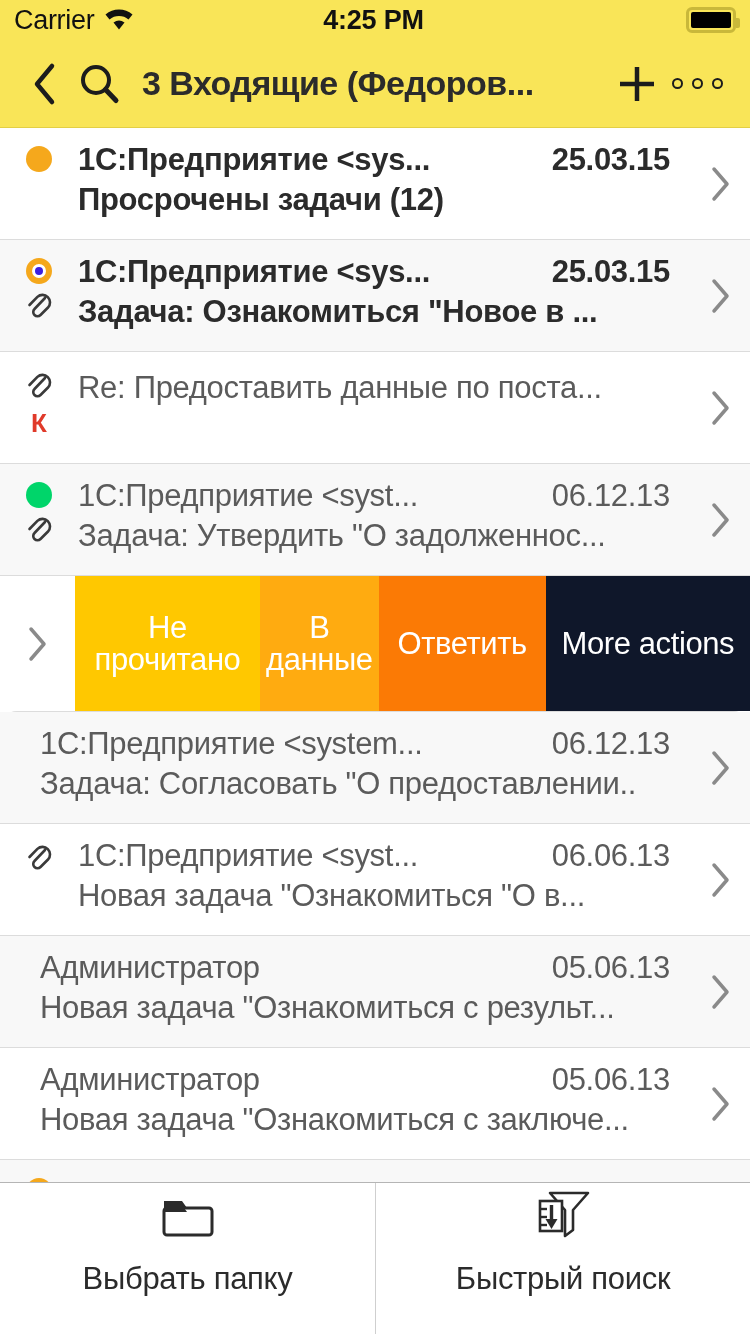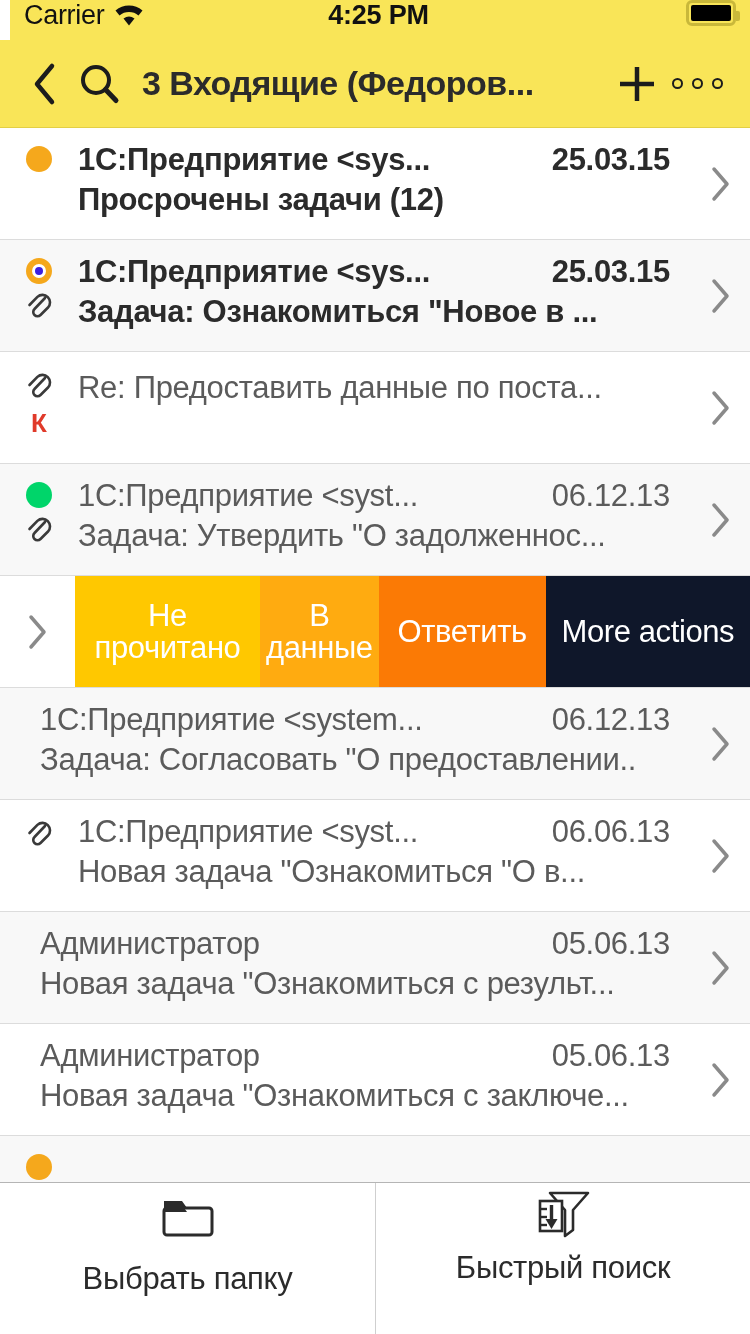--- a/index.html
+++ b/index.html
@@ -7,23 +7,22 @@
     width:750px; height:1334px;
     font-family:"Liberation Sans", sans-serif;
     background:#ffffff;
     overflow:hidden;
   }
   #app { position:relative; width:750px; height:1334px; display:flex; flex-direction:column; }
 
   
   .statusbar {
     height:40px; background:#f9e558; flex:0 0 40px;
-    display:flex; align-items:flex-start; position:relative;
+    display:flex; align-items:center; position:relative;
     padding:0 14px;
-    margin-left:10px;
   }
   .sb-left { display:flex; align-items:center; gap:8px; }
   .sb-carrier { font-size:27px; color:#111; letter-spacing:-0.3px; }
   .wifi { display:block; }
   .sb-time {
     position:absolute; left:0; right:3px; text-align:center;
     font-size:27px; font-weight:bold; color:#111; letter-spacing:-0.2px;
     pointer-events:none;
   }
   .sb-right { margin-left:auto; display:flex; align-items:center; z-index:2; }
@@ -99,22 +98,23 @@
     width:26px; height:26px; border-radius:50%;
     border:6px solid #f5a81c; background:#fff;
     display:flex; align-items:center; justify-content:center;
   }
   .marker-ring i { width:8px; height:8px; border-radius:50%; background:#3b20e0; display:block; }
   .marker-k { font-size:26px; font-weight:bold; color:#e03a2a; line-height:1; }
   .clip { display:block; }
 
   
   .swipe-row {
-    display:flex; height:112px; border-bottom:1px solid #dcdcdc;
+    display:flex; height:136px; border-bottom:1px solid #dcdcdc;
     background:#ffffff;
+    border-radius:17px;
   }
   .swipe-peek {
     width:75px; flex:0 0 75px; display:flex;
     align-items:center; justify-content:center; background:#fff;
   }
   .swipe-btn {
     display:flex; align-items:center; justify-content:center; text-align:center;
     color:#fff; font-size:31px; line-height:1.02; padding:0 6px;
     letter-spacing:-0.4px;
   }
@@ -125,21 +125,21 @@
 
   
   .tabbar {
     flex:0 0 152px; height:152px; display:flex;
     background:#fff; border-top:1px solid #b5b5b5;
   }
   .tab {
     flex:1 1 50%; display:flex; flex-direction:column;
     align-items:center; gap:22px;
   }
-  .tab + .tab { border-left:1px solid #cfcfcf;gap:11px; }
+  .tab + .tab { border-left:1px solid #cfcfcf; }
   .tab-label { font-size:31px; color:#2b2b2b; letter-spacing:-0.3px; }
   .tab-icon { height:56px; display:flex; align-items:flex-end; }
 </style>
 </head>
 <body>
 
 <div id="app">
 
   <div class="statusbar">
     <div class="sb-left">

